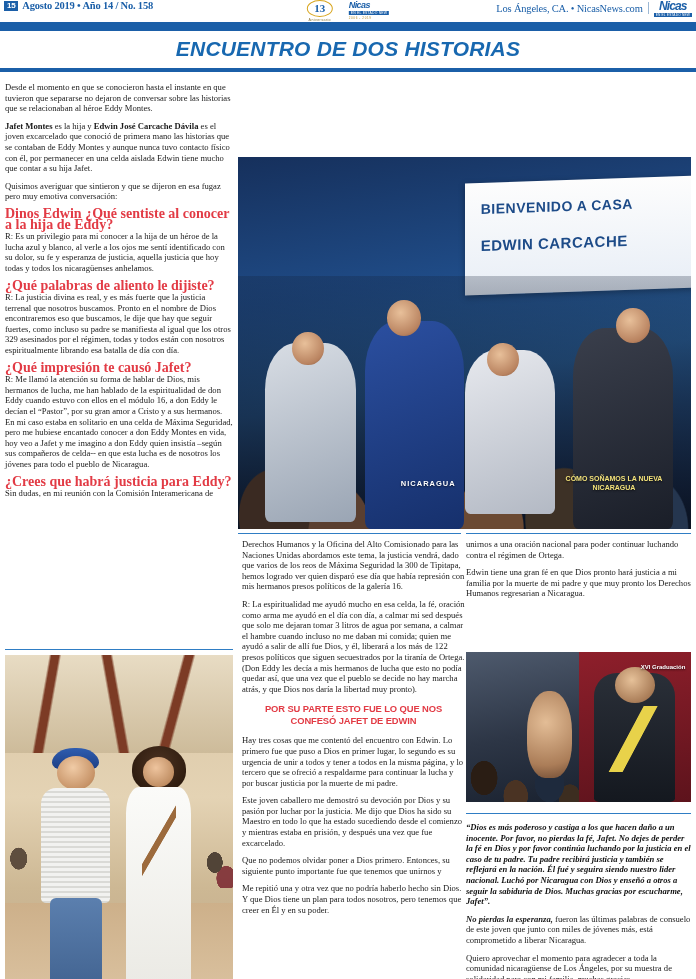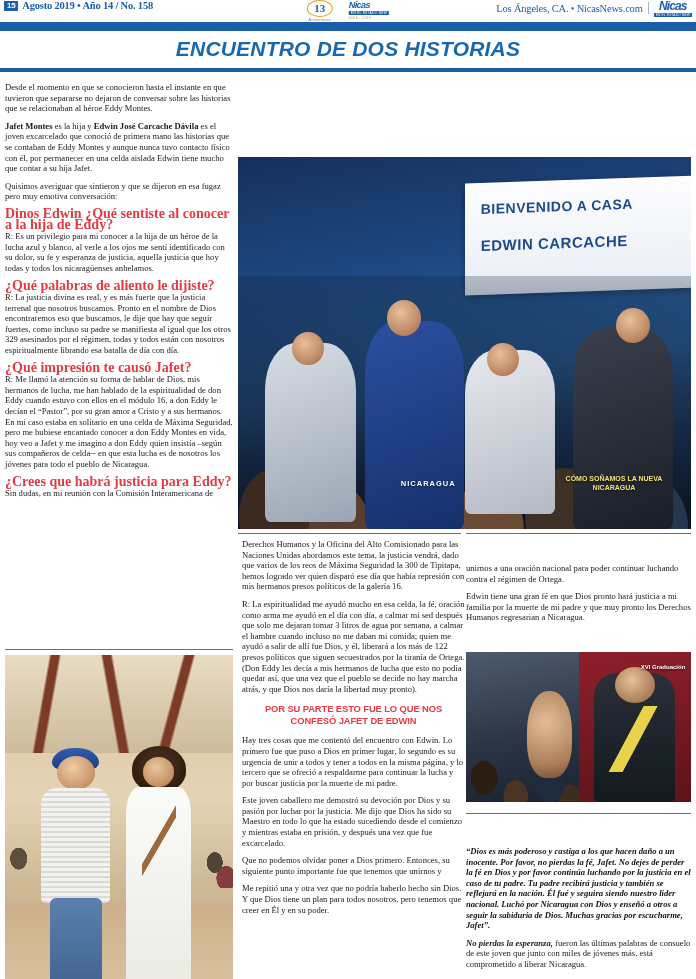--- a/index.html
+++ b/index.html
@@ -68,21 +68,21 @@
     font-size:21px; letter-spacing:0.2px; padding:6px 0 7px 0;
     font-family:"Liberation Sans", sans-serif;
   }
 
   
   .content { position:relative; width:696px; padding:0 5px; }
 
   .col { position:absolute; }
   .col-left   { left:5px;   width:228px; }
   .col-mid    { left:242px; width:223px; }
-  .col-right  { left:466px; width:225px;margin-top:24px; }
+  .col-right  { left:466px; width:225px; }
 
   p.body {
     font-family:"Liberation Serif", serif;
     font-size:8.6px; line-height:10.6px; color:#1a1a1a;
     text-align:left; margin-bottom:7px;
   }
   p.body b, .bold { font-weight:bold; }
   .q {
     font-family:"Liberation Serif", serif;
     font-size:14px; line-height:10.6px; color:#e23b45; font-weight:bold;

